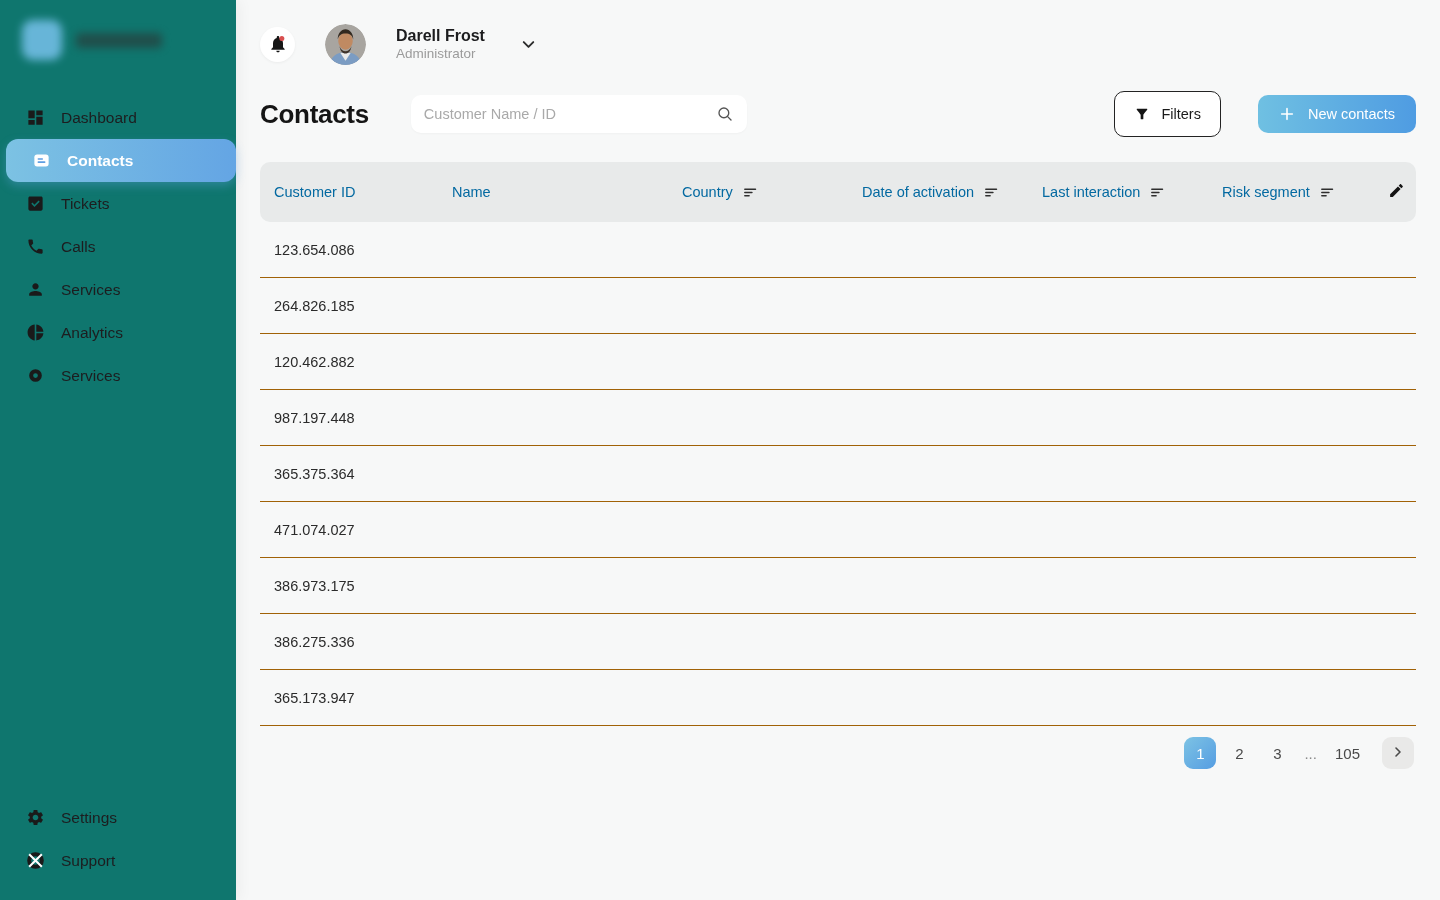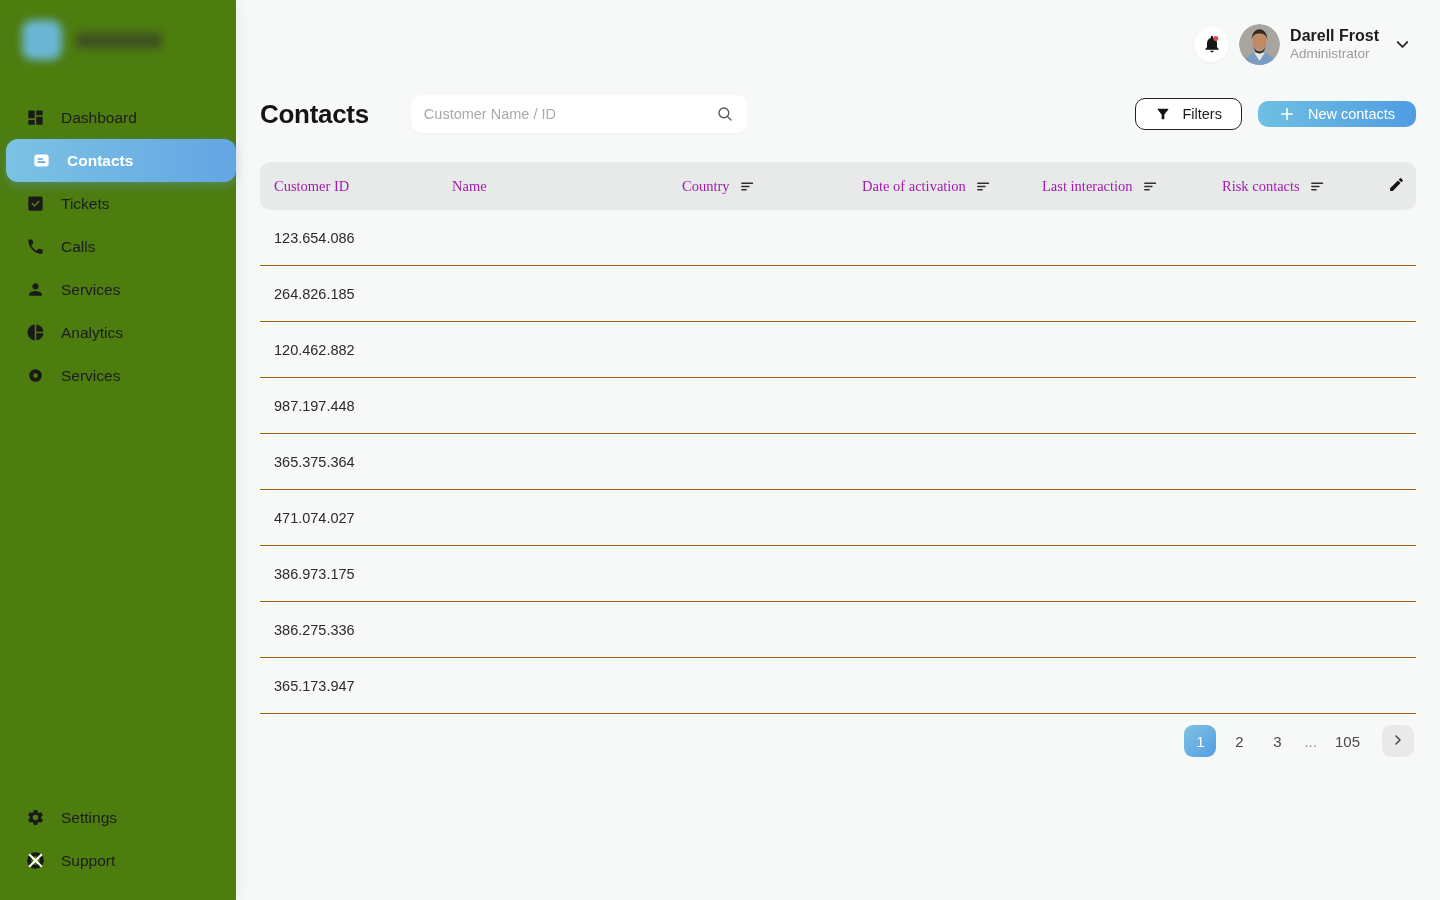--- a/index.html
+++ b/index.html
@@ -7,21 +7,21 @@
   body {
     font-family: "Liberation Sans", "DejaVu Sans", sans-serif;
     background: #f7f8f8;
     color: #242424;
     overflow: hidden;
     position: relative;
   }
   
   .sidebar {
     position: absolute; left: 0; top: 0; bottom: 0; width: 236px;
-    background: #4d7c0f;
+    background: #0f766e;
     box-shadow: 3px 0 14px rgba(0,0,0,0.05);
     display: flex; flex-direction: column;
     z-index: 5;
   }
   .logo-row { display: flex; align-items: center; gap: 14px; padding: 20px 20px 8px 22px; }
   .logo-square {
     width: 40px; height: 40px; border-radius: 11px;
     background: #6cb9de; filter: blur(4px); opacity: .95; flex: 0 0 auto;
   }
   .logo-word {
@@ -40,21 +40,21 @@
     margin-left: 6px; width: calc(100% - 6px);
     border-radius: 12px;
     background: linear-gradient(90deg, #7cc2e3 0%, #64a5e4 100%);
     color: #ffffff; font-weight: 600;
     box-shadow: 0 4px 10px rgba(100,165,228,.35);
   }
   .sidebar-spacer { flex: 1; }
   .nav.footer { margin: 0 0 18px 0; }
   
   .main { position: absolute; left: 236px; top: 0; right: 0; bottom: 0; padding: 0 24px; }
-  .topbar { height: 88px; display: flex; align-items: center; justify-content: flex-end; gap: 10px; }
+  .topbar { height: 88px; display: flex; align-items: center; justify-content: flex-start; gap: 30px; }
   .bell-btn {
     width: 35px; height: 35px; border-radius: 50%; background: #ffffff;
     display: flex; align-items: center; justify-content: center; cursor: pointer;
     box-shadow: 0 1px 3px rgba(0,0,0,.05); border: none;
   }
   .bell-btn svg { width: 20px; height: 20px; }
   .avatar { width: 41px; height: 41px; border-radius: 50%; overflow: hidden; flex: 0 0 auto; cursor: pointer; }
   .user-block { display: flex; flex-direction: column; line-height: 1.25; }
   .user-name { font-size: 16px; font-weight: 600; color: #1c1c1e; }
   .user-role { font-size: 13.5px; color: #9b9b9b; }
@@ -67,42 +67,42 @@
     border-radius: 10px; display: flex; align-items: center; padding: 0 13px;
     box-shadow: 0 1px 2px rgba(0,0,0,.03);
   }
   .search-box input {
     flex: 1; border: none; outline: none; font-size: 14.5px; color: #333;
     font-family: inherit; background: transparent;
   }
   .search-box input::placeholder { color: #a9a9a9; }
   .flex-spacer { flex: 1; }
   .filters-btn {
-    height: 32px; padding: 0 19px; background: #ffffff; border: 1.3px solid #232323;
+    height: 46px; padding: 0 19px; background: #ffffff; border: 1.3px solid #232323;
     border-radius: 10px; display: flex; align-items: center; gap: 11px;
     font-size: 14.5px; font-weight: 500; color: #1a1a1a; cursor: pointer; font-family: inherit;
   }
   .filters-btn svg { width: 16px; height: 16px; fill: #141414; }
   .new-btn {
-    margin-left: 16px; height: 26px; padding: 0 21px; border: none; border-radius: 10px;
+    margin-left: 37px; height: 38px; padding: 0 21px; border: none; border-radius: 10px;
     background: linear-gradient(90deg, #6fc0e2 0%, #4f9ce2 100%);
     color: #fff; font-size: 14.5px; font-weight: 500; display: flex; align-items: center;
     gap: 13px; cursor: pointer; font-family: inherit;
   }
   .new-btn svg { width: 16px; height: 16px; stroke: #fff; }
   
   .table { margin-top: 26px; }
   .tgrid {
     display: grid;
     grid-template-columns: 178px 230px 180px 180px 180px 154px 1fr;
     align-items: center; padding-left: 14px;
   }
   .thead {
-    height: 48px; background: #e8eaea; border-radius: 10px;
-    font-size: 14.5px; color: #a21caf; font-weight: 500; font-family: Liberation Serif, serif;
+    height: 60px; background: #e8eaea; border-radius: 10px;
+    font-size: 14.5px; color: #0369a1; font-weight: 500;
   }
   .th { display: flex; align-items: center; gap: 9px; cursor: default; }
   .th.sortable { cursor: pointer; }
   .th .sort-ic { display: flex; }
   .th svg { width: 17px; height: 17px; stroke: #2f2f2f; }
   .th-edit { display: flex; justify-content: center; }
   .th-edit svg { width: 17px; height: 17px; fill: #141414; }
   .trow { height: 56px; border-bottom: 1px solid #a16207; font-size: 14.5px; color: #2b2b2b; }
   
   .pagination {
@@ -302,21 +302,21 @@
         </div>
         <div class="th sortable">
           <span>Last interaction</span>
           <span class="sort-ic">
             <svg viewBox="0 0 24 24" fill="none">
               <path d="M4 7.5h15M4 12h10M4 16.5h6" stroke-width="2.2" stroke-linecap="round"></path>
             </svg>
           </span>
         </div>
         <div class="th sortable">
-          <span>Risk contacts</span>
+          <span>Risk segment</span>
           <span class="sort-ic">
             <svg viewBox="0 0 24 24" fill="none">
               <path d="M4 7.5h15M4 12h10M4 16.5h6" stroke-width="2.2" stroke-linecap="round"></path>
             </svg>
           </span>
         </div>
         <div class="th-edit">
           <span><svg viewBox="0 0 24 24">
               <path d="M3 17.25V21h3.75L17.81 9.94l-3.75-3.75L3 17.25zM20.71 7.04c.39-.39.39-1.02 0-1.41l-2.34-2.34c-.39-.39-1.02-.39-1.41 0l-1.83 1.83 3.75 3.75 1.83-1.83z"></path>
             </svg></span>

